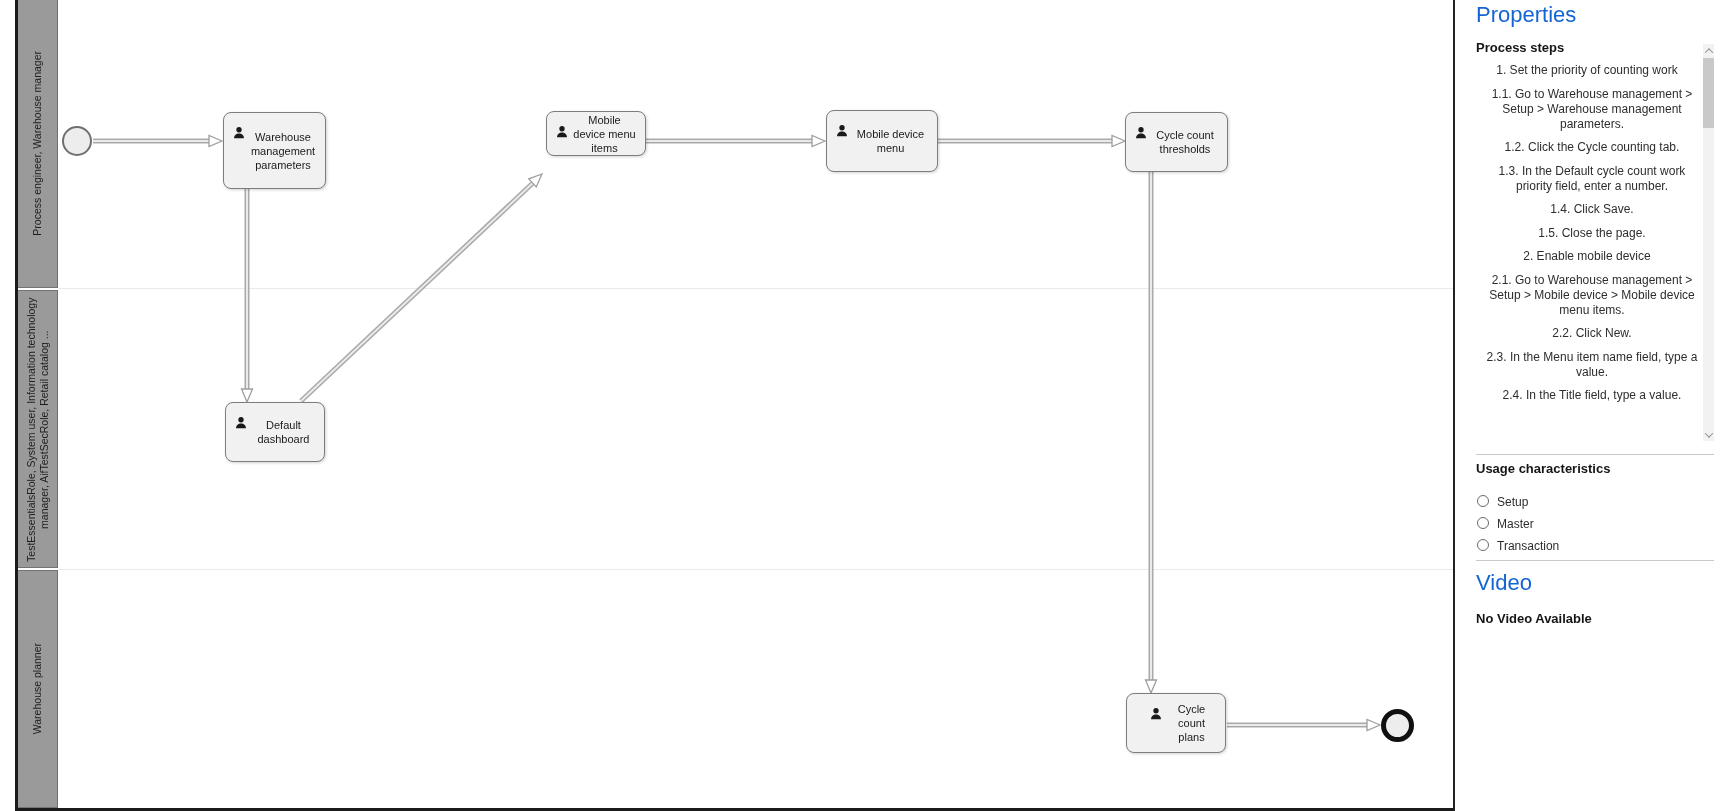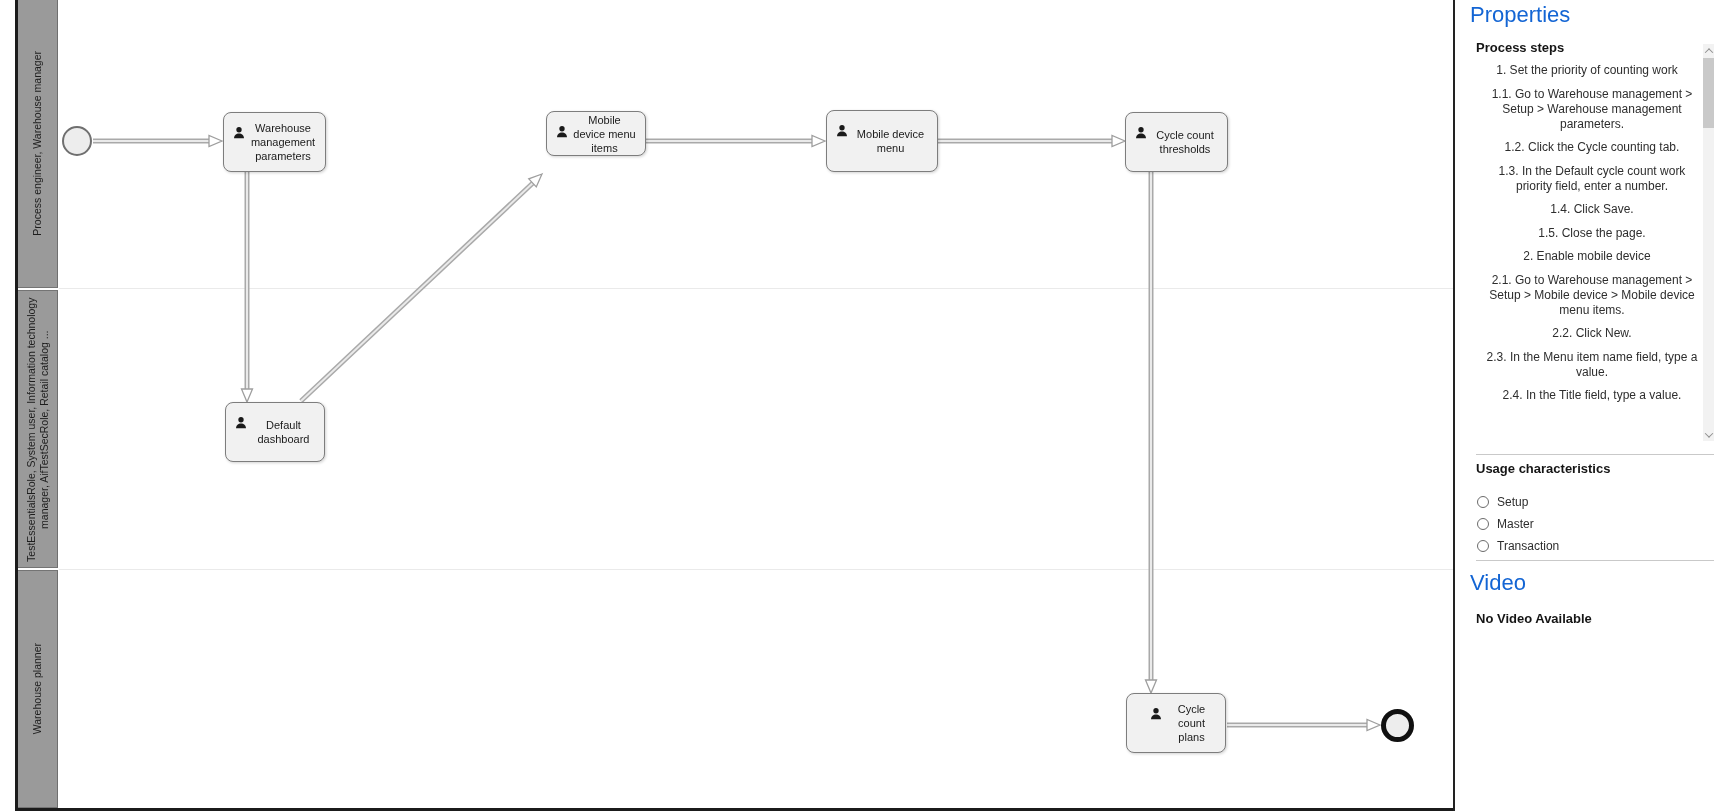--- a/index.html
+++ b/index.html
@@ -30,42 +30,42 @@
                padding:5px 7px 5px 6px; cursor:pointer; }
   .task-node .person-icon { width:14px; height:14px; flex:0 0 14px; margin:2px 2px 0 2px; align-self:flex-start; margin-top:8px; }
   .task-node .node-label { flex:1; text-align:center; font-size:11px; line-height:14px; color:#1a1a1a; }
   .event-circle { position:absolute; border-radius:50%; background:#ededed; }
   #start-event { left:62px; top:126px; width:30px; height:30px; border:2px solid #6f6f6f; }
   #end-event { left:1381px; top:709px; width:33px; height:33px; border:5px solid #101010; }
 
   
   .panel-divider-vert { position:absolute; left:1453px; top:0; width:2px; height:811px; background:#222; }
   #props-panel { position:absolute; left:1455px; top:0; width:265px; height:811px; background:#fff; }
-  .panel-title { position:absolute; left:15px; font-size:22px; font-weight:400; color:#1365D4; }
+  .panel-title { position:absolute; left:21px; font-size:22px; font-weight:400; color:#1365D4; }
   #properties-title { top:2px; }
   .section-heading { position:absolute; left:21px; font-size:13px; font-weight:bold; color:#151515; }
   #steps-heading { top:40px; }
   #steps-list { position:absolute; left:21px; top:63px; width:222px; height:378px; overflow:hidden; }
   .step-item { font-size:12px; line-height:15px; color:#2e2e2e; margin-bottom:8.5px;text-align:center; }
   .step-item.lvl2 { margin-left:10px; }
 
   
   #steps-scrollbar { position:absolute; left:248px; top:44px; width:11px; height:397px; background:#f2f2f2; }
   .scroll-btn { position:absolute; left:0; width:11px; height:13px; display:flex; align-items:center; justify-content:center; cursor:pointer; }
   #scroll-up-button { top:0; } #scroll-down-button { bottom:0; }
   .chev { width:6px; height:6px; border-left:1.5px solid #8f8f8f; border-top:1.5px solid #8f8f8f; }
   .chev.up { transform:rotate(45deg) translate(1px,1px); }
   .chev.down { transform:rotate(225deg) translate(1px,1px); }
   #scroll-thumb { position:absolute; left:0; top:14px; width:11px; height:70px; background:#c9c9c9; cursor:pointer; }
 
   .panel-divider-h { position:absolute; left:21px; width:238px; height:1px; background:#c9c9c9; }
   #divider-1 { top:454px; } #divider-2 { top:560px; }
 
   #usage-heading { top:461px; }
-  .radio-row { position:absolute; left:22px; display:flex; align-items:center; cursor:pointer; }
+  .radio-row { position:absolute; left:22px; display:flex; cursor:pointer; }
   #radio-setup { top:495px; } #radio-master { top:517px; } #radio-transaction { top:539px; }
   .radio-circle { width:12px; height:12px; border:1px solid #6b6b6b; border-radius:50%; background:#fff; margin-right:8px; }
   .radio-label { font-size:12px; color:#2e2e2e; }
 
   #video-title { top:570px; }
   #no-video { top:611px; }
 </style>
 </head>
 <body>
 
@@ -121,21 +121,21 @@
       </g>
       <g>
         <path d="M1227,725 L1371,725" stroke="#a9a9a9" stroke-width="5" fill="none"></path>
         <path d="M1227,725 L1371,725" stroke="#eaeaea" stroke-width="2" fill="none"></path>
         <polygon points="0,0 -13,-5.5 -13,5.5" transform="translate(1380,725)" fill="#ffffff" stroke="#9e9e9e" stroke-width="1.3"></polygon>
       </g>
     </svg>
 
     <div id="start-event" class="event-circle"></div>
 
-    <div class="task-node" style="left:223px; top:112px; width:103px; height:60px;">
+    <div class="task-node" style="left:223px; top:112px; width:103px; height:77px;">
       <svg class="person-icon" viewBox="0 0 24 24">
         <circle cx="12" cy="6.5" r="4.6" fill="#1a1a1a"></circle>
         <path d="M3.5 21 c0-4.8 3.8-8.2 8.5-8.2 s8.5 3.4 8.5 8.2 z" fill="#1a1a1a"></path>
       </svg>
       <div class="node-label">Warehouse management parameters</div>
     </div>
 
     <div class="task-node" style="left:546px; top:111px; width:100px; height:45px;">
       <svg class="person-icon" viewBox="0 0 24 24">
         <circle cx="12" cy="6.5" r="4.6" fill="#1a1a1a"></circle>

